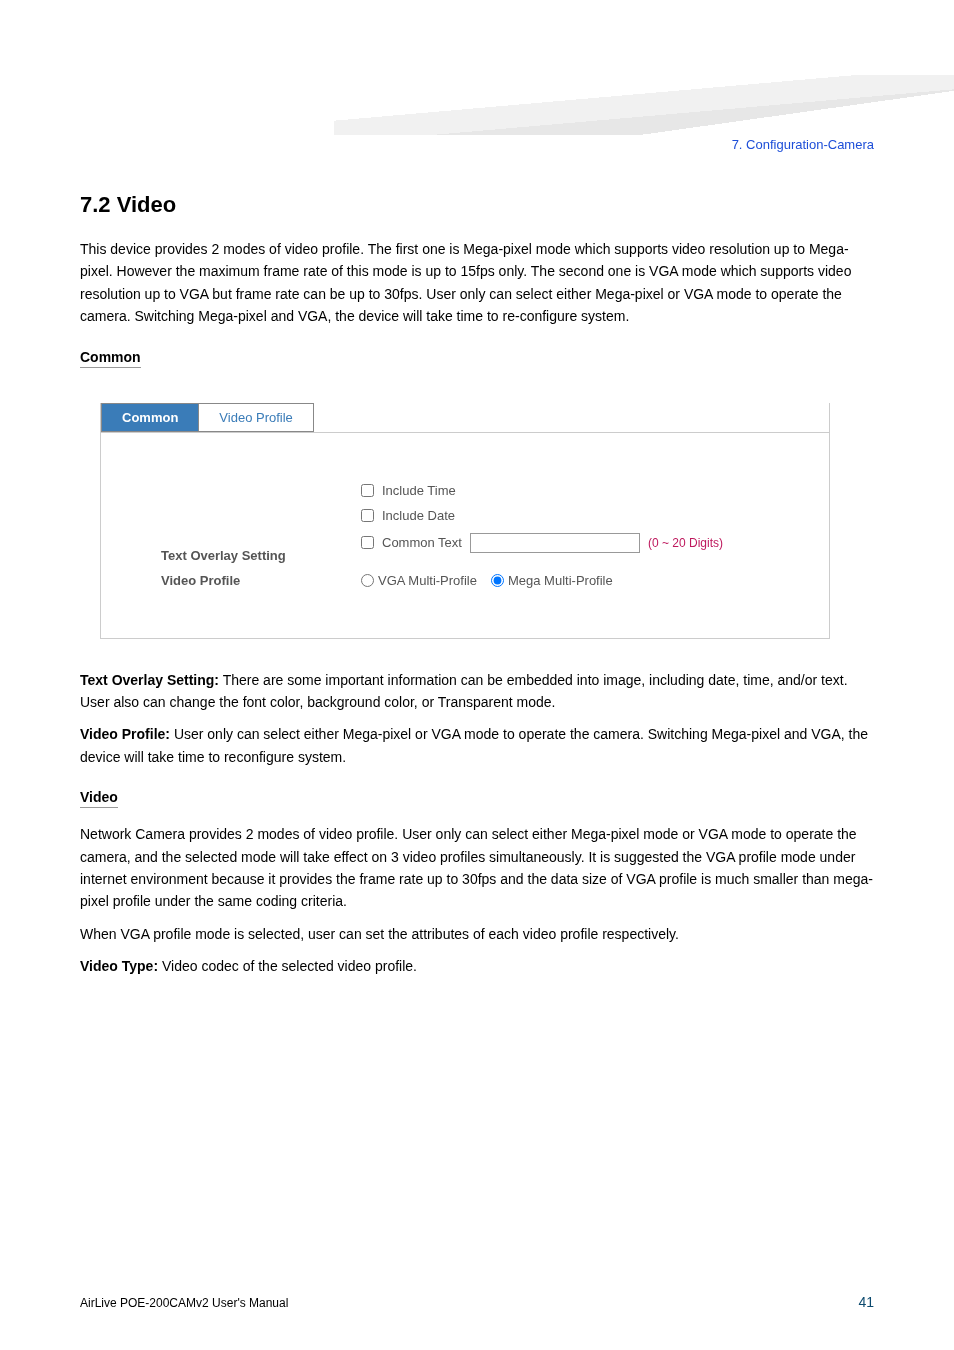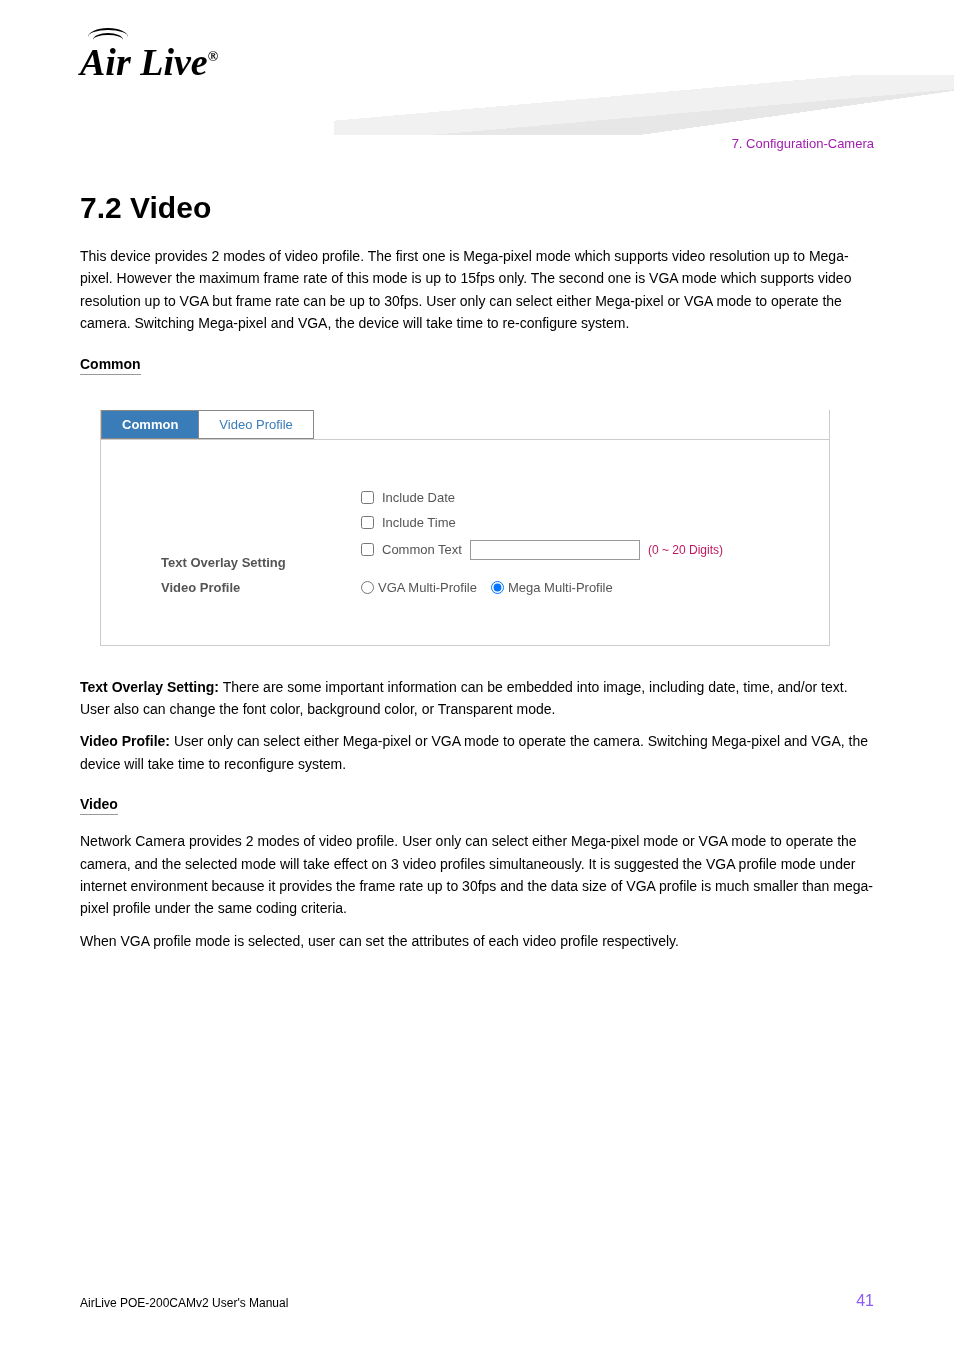--- a/index.html
+++ b/index.html
@@ -72,27 +72,27 @@
       width: 620px;
       height: 60px;
       background: linear-gradient(175deg, transparent 40%, #e8e8e8 40%, #e8e8e8 60%, transparent 60%),
                   linear-gradient(172deg, transparent 50%, #d8d8d8 50%, #d8d8d8 70%, transparent 70%);
       opacity: 0.6;
     }
     
     .chapter-ref {
       text-align: right;
       font-size: 13px;
-      color: #a21caf;
-      margin-top: 52px;
+      color: #1d4ed8;
+      margin-top: 97px;
       margin-bottom: 40px;
     }
     
     .section-title {
-      font-size: 30px;
+      font-size: 22px;
       font-weight: bold;
       margin-bottom: 20px;
     }
     
     .body-text {
       font-size: 14px;
       line-height: 1.6;
       margin-bottom: 20px;
     }
     
@@ -208,32 +208,28 @@
       bottom: 40px;
       left: 80px;
       font-size: 12px;
       color: #000000;
     }
     
     .footer-right {
       position: absolute;
       bottom: 40px;
       right: 80px;
-      font-size: 16px;
-      color: #8b5cf6;
+      font-size: 14px;
+      color: #0c4a6e;
     }
   </style>
 </head>
 <body>
 
 <div class="page">
-  <div class="logo">
-    <span class="logo-wifi"></span>
-    <span>Air Live</span><span class="logo-reg">®</span>
-  </div>
   
   <div class="header-swoosh"></div>
   
   <div class="chapter-ref">7. Configuration-Camera</div>
   
   <div class="section-title">
     <span>7.2</span> <span>Video</span>
   </div>
   
   <div class="body-text">This device provides 2 modes of video profile. The first one is Mega-pixel mode which supports video resolution up to Mega-pixel. However the maximum frame rate of this mode is up to 15fps only. The second one is VGA mode which supports video resolution up to VGA but frame rate can be up to 30fps. User only can select either Mega-pixel or VGA mode to operate the camera. Switching Mega-pixel and VGA, the device will take time to re-configure system.</div>
@@ -245,25 +241,25 @@
       <div class="tab active">Common</div>
       <div class="tab">Video Profile</div>
     </div>
 
     <div class="settings-content">
       <div class="setting-row">
         <div class="setting-label">Text Overlay Setting</div>
         <div class="setting-controls">
           <div class="checkbox-row">
             <input type="checkbox" style="">
-            <span>Include Date</span>
+            <span>Include Time</span>
           </div>
           <div class="checkbox-row">
             <input type="checkbox" style="">
-            <span>Include Time</span>
+            <span>Include Date</span>
           </div>
           <div class="checkbox-row">
             <input type="checkbox" style="">
             <span>Common Text</span>
             <input type="text" class="text-input" style="">
             <span class="hint">(0 ~ 20 Digits)</span>
           </div>
         </div>
       </div>
 
@@ -288,17 +284,21 @@
       <span class="bold-item" style="font-weight:bold;">Video Profile:</span>
       <span>User only can select either Mega-pixel or VGA mode to operate the camera. Switching Mega-pixel and VGA, the device will take time to reconfigure system.</span>
     </p>
   </div>
   
   <div class="subsection">Video</div>
   
   <div class="body-text">
     <p>Network Camera provides 2 modes of video profile. User only can select either Mega-pixel mode or VGA mode to operate the camera, and the selected mode will take effect on 3 video profiles simultaneously. It is suggested the VGA profile mode under internet environment because it provides the frame rate up to 30fps and the data size of VGA profile is much smaller than mega-pixel profile under the same coding criteria.</p>
     <p>When VGA profile mode is selected, user can set the attributes of each video profile respectively.</p>
+    <p>
+      <span style="font-weight:bold;">Video Type:</span>
+      <span>Video codec of the selected video profile.</span>
+    </p>
   </div>
   
   <div class="footer">AirLive POE-200CAMv2 User's Manual</div>
   <div class="footer-right">41</div>
 </div>
 
 </body></html>

